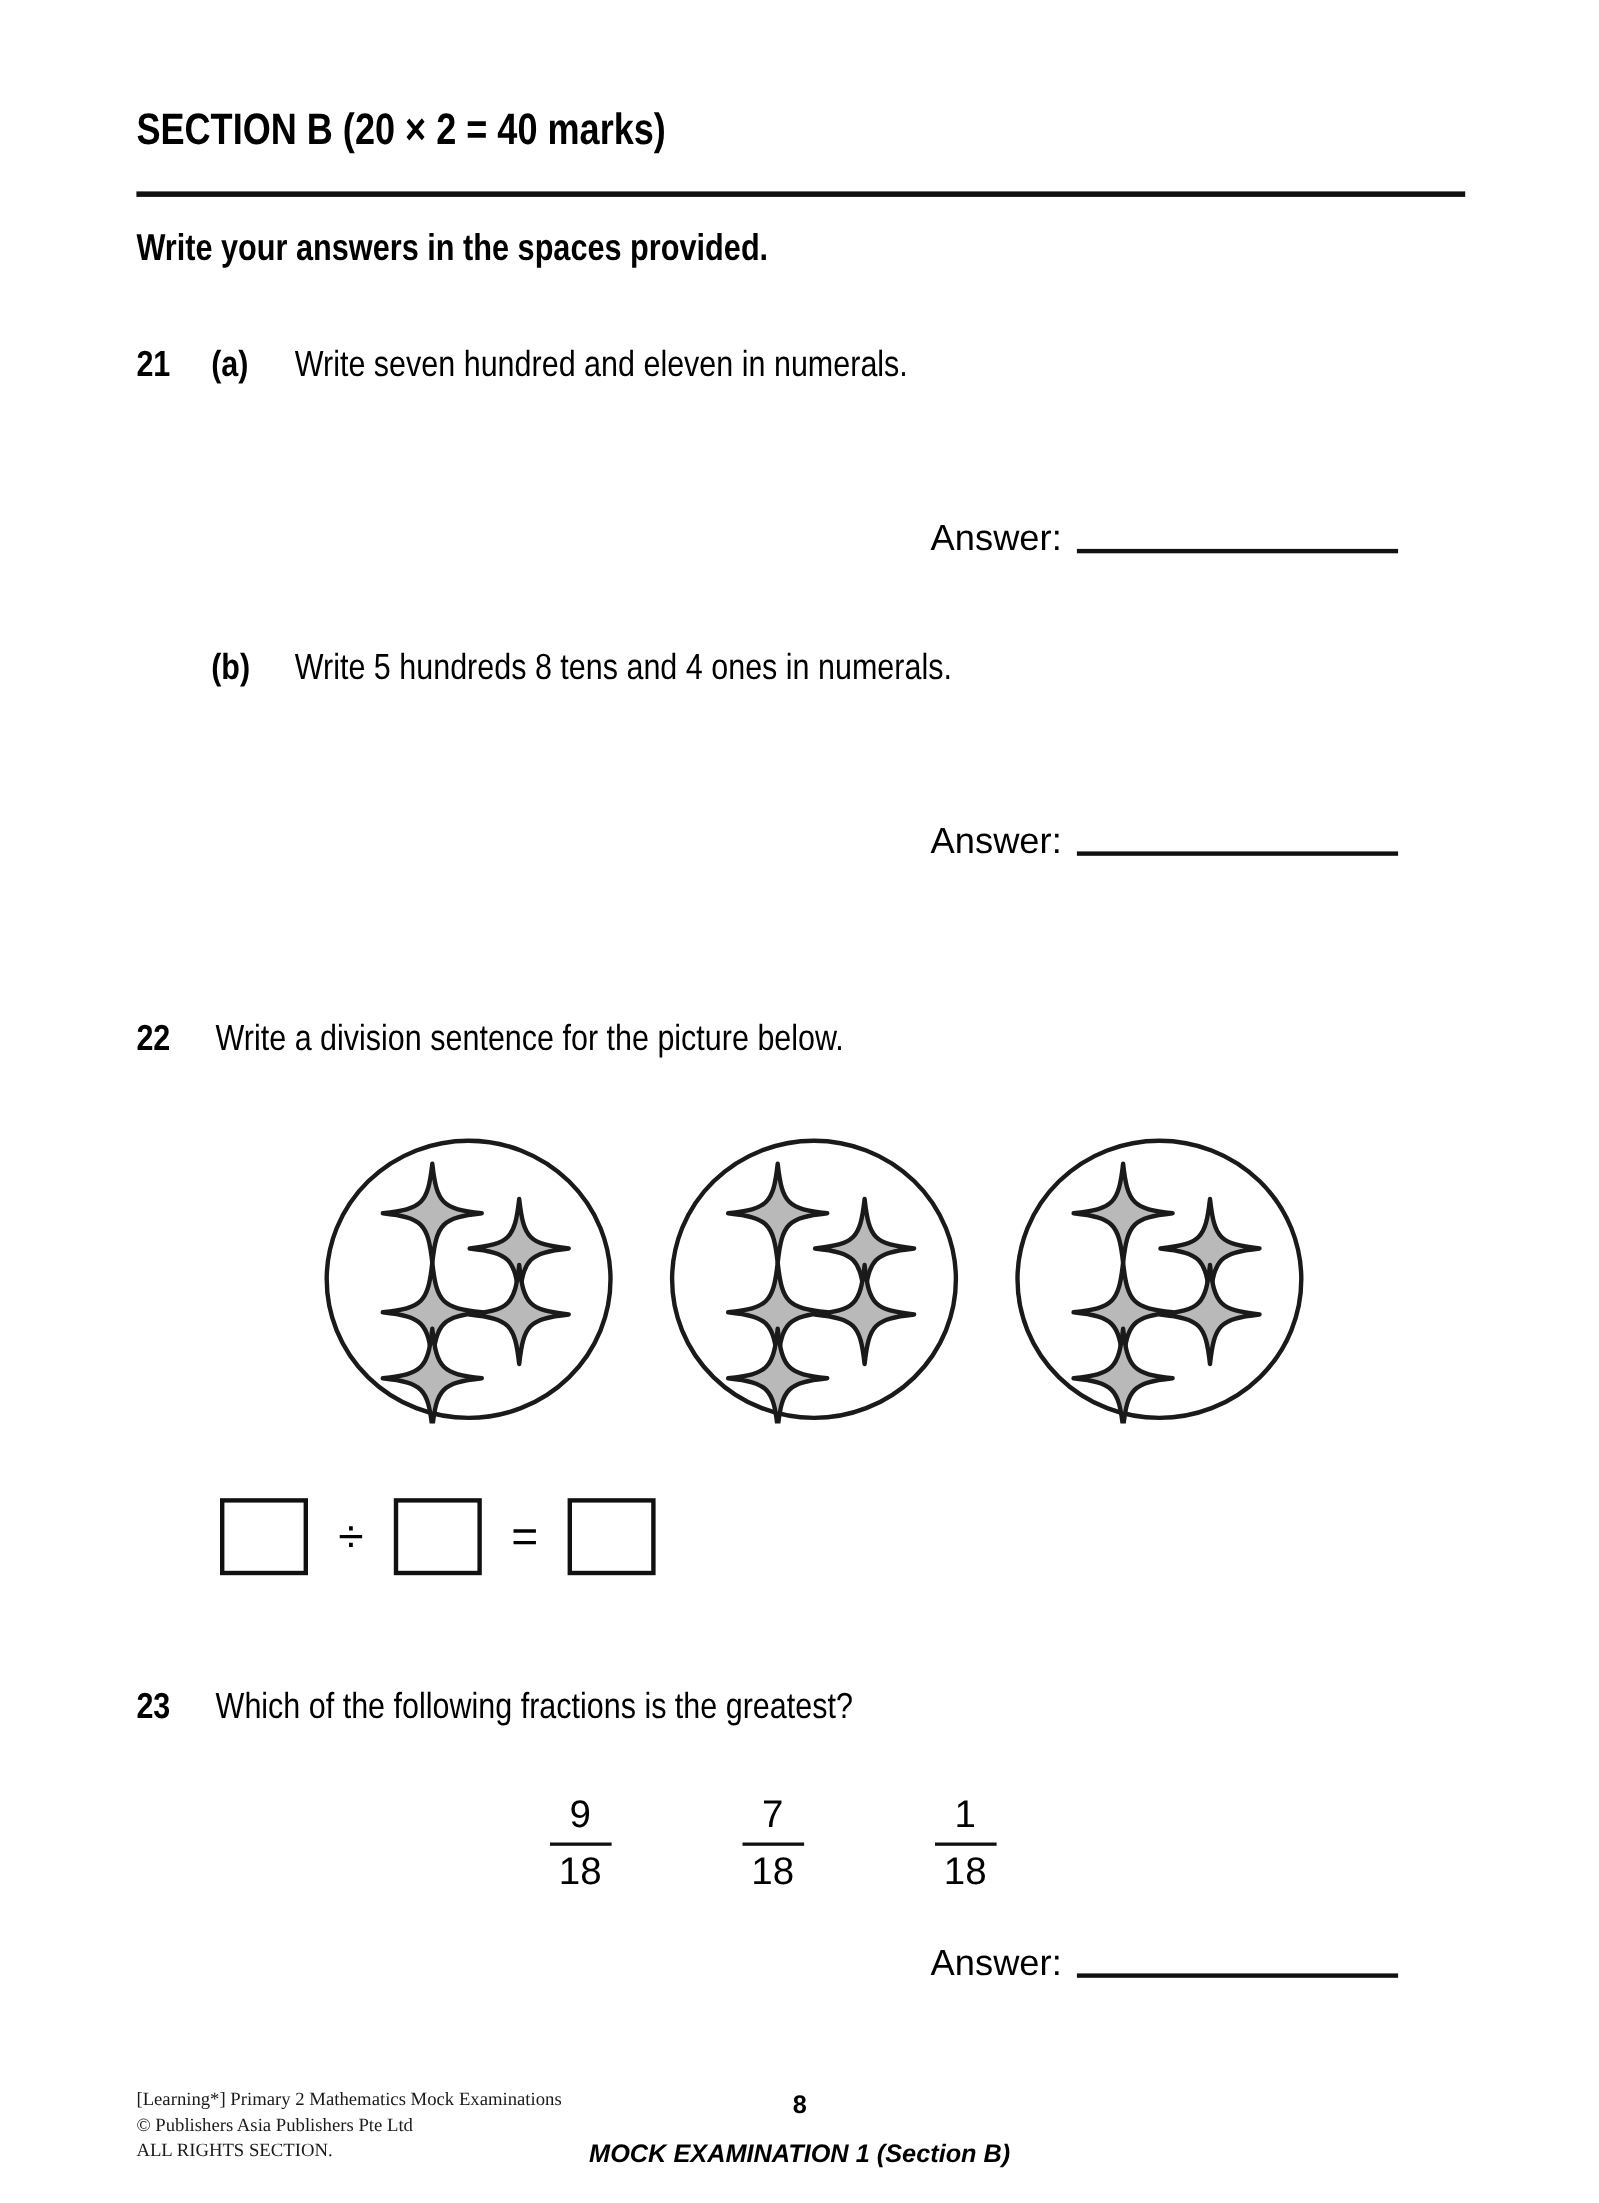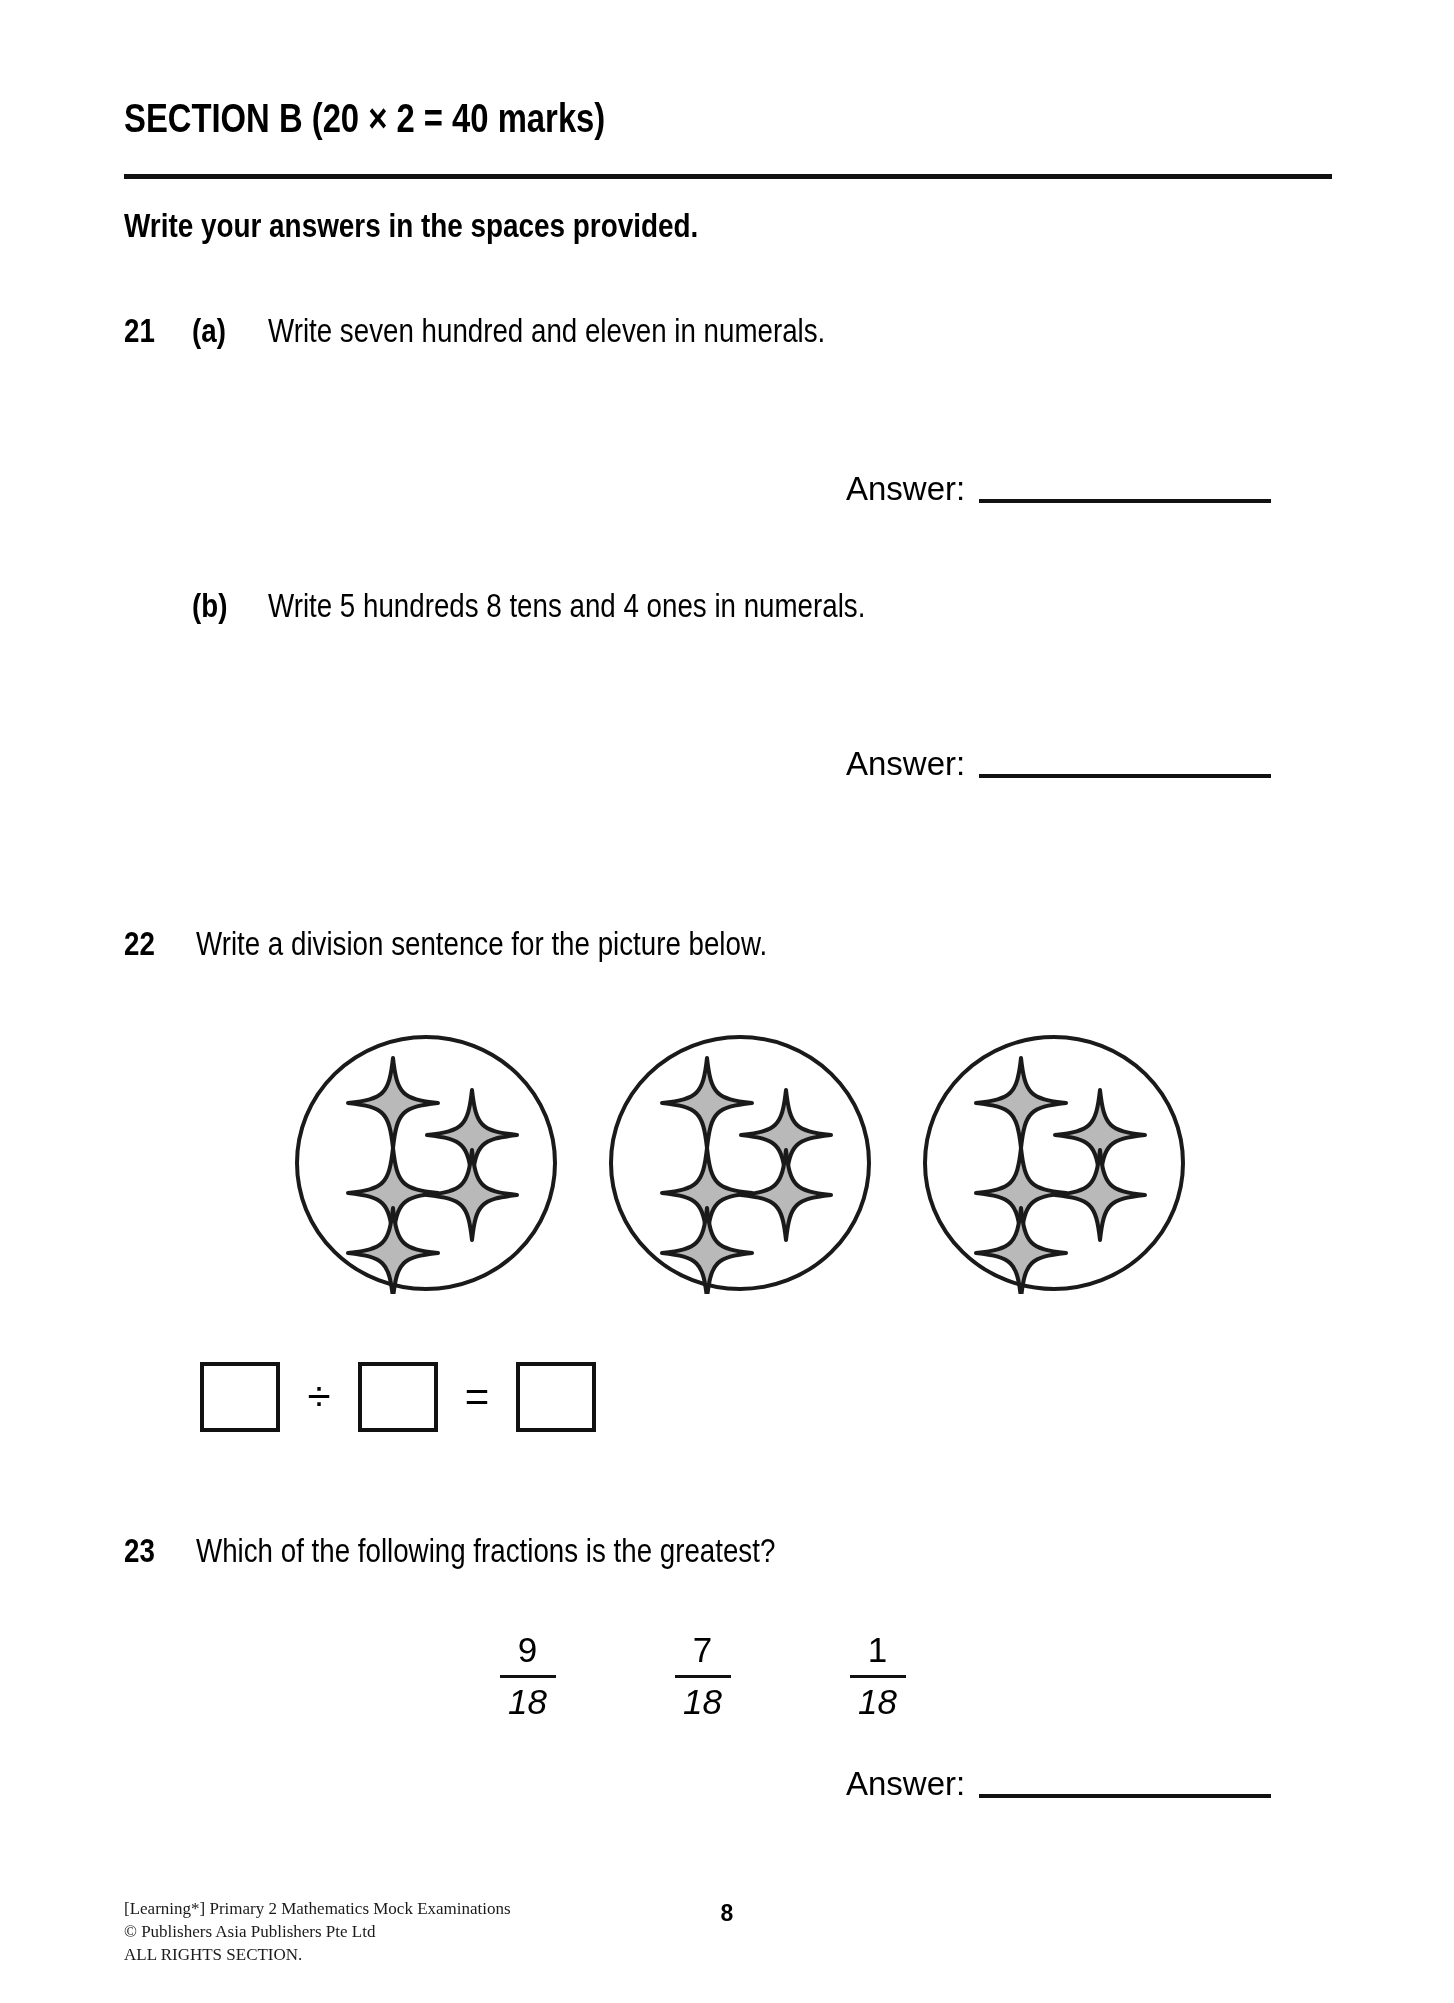--- a/index.html
+++ b/index.html
@@ -160,21 +160,21 @@
     font-family: "Liberation Sans", sans-serif;
     font-size: 35px;
   }
   .frac-num { line-height: 1.05; }
   .frac-bar {
     width: 56px;
     height: 3px;
     background: #111111;
     margin: 6px auto 6px auto;
   }
-  .frac-den { line-height: 1.05; font-style: italic; }
+  .frac-den { line-height: 1.05; }
 
   
   #footer {
     position: absolute;
     left: 0; right: 0;
     top: 1866px;
     height: 110px;
   }
   .footer-left {
     position: absolute;
@@ -311,15 +311,16 @@
   <div class="answer-row" style="left:846px; top:1735px;">
     <span class="answer-label">Answer:</span>
     <span class="answer-rule"></span>
   </div>
 
   <div id="footer">
     <div class="footer-left" style="top:0px;">[Learning*] Primary 2 Mathematics Mock Examinations</div>
     <div class="footer-left" style="top:23px;">© Publishers Asia Publishers Pte Ltd</div>
     <div class="footer-left" style="top:46px;">ALL RIGHTS SECTION.</div>
     <div id="page-number">8</div>
+    <div id="footer-exam">MOCK EXAMINATION 1 (Section B)</div>
   </div>
 
 </div>
 
 </body></html>

